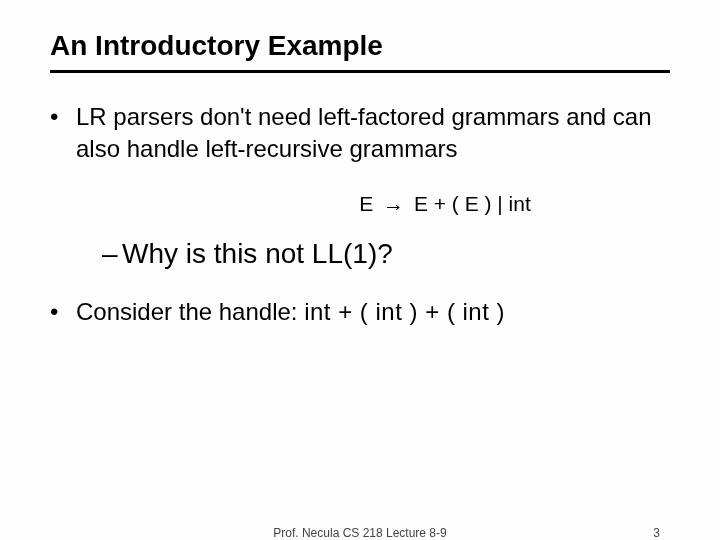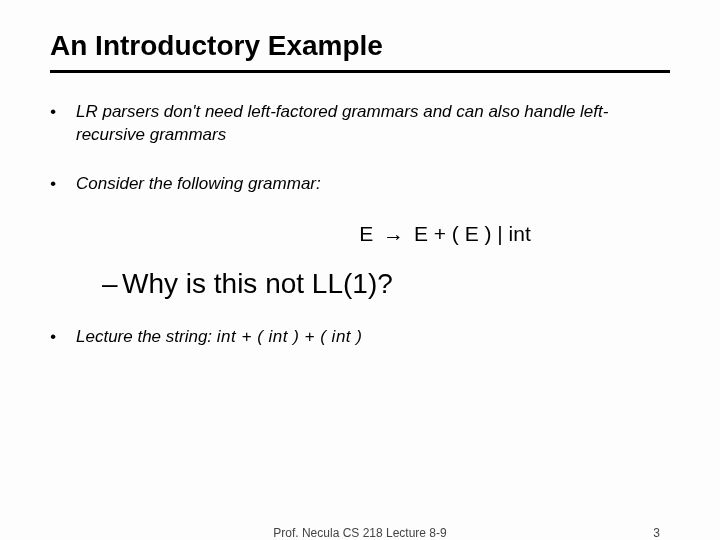--- a/index.html
+++ b/index.html
@@ -1,55 +1,54 @@
 <!DOCTYPE html>
 <html><head>
 <meta charset="utf-8">
 <style>
   * { margin: 0; padding: 0; box-sizing: border-box; }
   html, body { width: 720px; height: 540px; background: #fdfdfd; font-family: "Comic Sans MS", "Comic Sans", cursive, sans-serif; color: #000; }
   .slide { width: 720px; height: 540px; position: relative; padding: 30px 50px 20px 50px; }
   .title { font-size: 28px; font-weight: bold; margin-bottom: 8px; }
   .rule { border: none; border-top: 3px solid #000; margin-bottom: 28px; }
   .bullets { list-style: none; }
-  .b1 { font-size: 17px; margin-bottom: 26px; padding-left: 26px; position: relative; line-height: 1.35; font-style: italic; }
+  .b1 { font-size: 24px; margin-bottom: 26px; padding-left: 26px; position: relative; line-height: 1.35; }
   .b1::before { content: "•"; position: absolute; left: 0; top: 0; }
   .grammar { font-family: Arial, Helvetica, sans-serif; font-size: 21px; text-align: center; margin: 4px 0 22px 170px; }
   .arrow { display: inline-block; margin: 0 4px; }
   .b2 { font-size: 28px; margin: 0 0 26px 52px; padding-left: 20px; position: relative; }
   .b2::before { content: "–"; position: absolute; left: 0; top: 0; }
   .mono-ish { font-family: Arial, Helvetica, sans-serif; letter-spacing: 0.5px; }
   .footer { position: absolute; bottom: 14px; left: 0; width: 100%; font-family: Arial, Helvetica, sans-serif; font-size: 12px; color: #444; }
   .footer-center { position: absolute; left: 50%; transform: translateX(-50%); }
   .footer-right { position: absolute; right: 60px; }
 </style>
 </head>
 <body>
 
 <div class="slide">
   <div class="title">An Introductory Example</div>
   <hr class="rule">
 
   <ul class="bullets">
     <li class="b1">LR parsers don't need left-factored grammars and can also handle left-recursive grammars</li>
 
-    <li class="b1">Consider the following grammar:</li>
   </ul>
 
   <div class="grammar">
     <span>E</span>
     <span class="arrow">→</span>
     <span>E + ( E )  |  int</span>
   </div>
 
   <div class="b2">Why is this not LL(1)?</div>
 
   <ul class="bullets">
     <li class="b1">
-      <span>Lecture the string:  </span><span class="mono-ish">int + ( int ) + ( int )</span>
+      <span>Consider the handle:  </span><span class="mono-ish">int + ( int ) + ( int )</span>
     </li>
   </ul>
 
   <div class="footer">
     <span class="footer-center">Prof. Necula  CS 218  Lecture 8-9</span>
     <span class="footer-right">3</span>
   </div>
 </div>
 
 </body></html>

